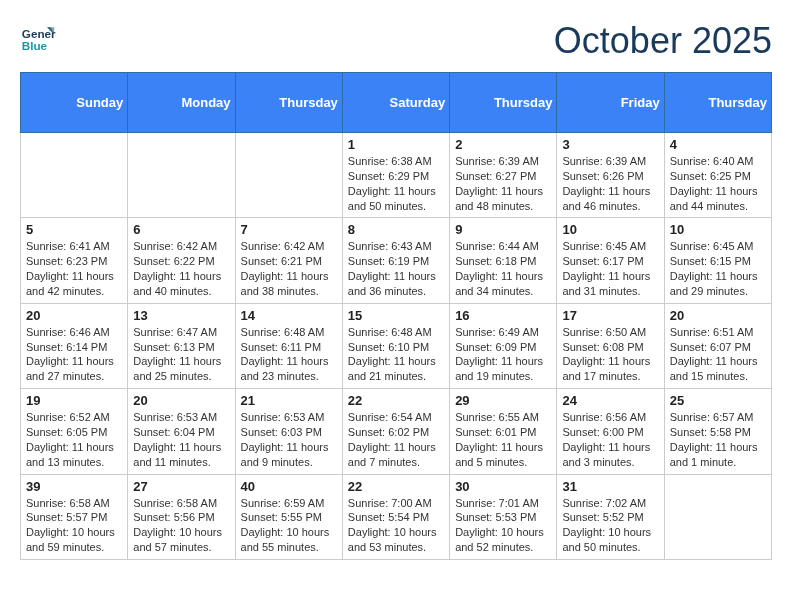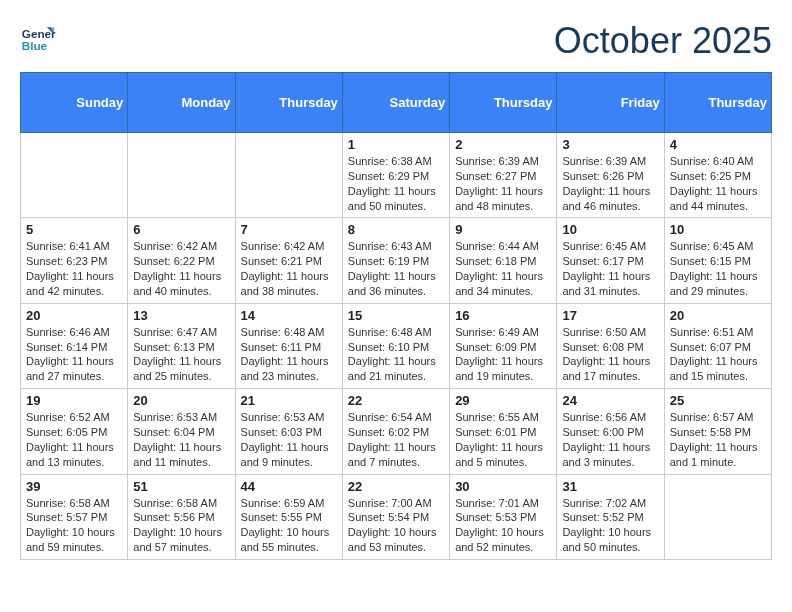--- a/index.html
+++ b/index.html
@@ -213,25 +213,25 @@
           <span class="day-number">25</span>
           <div class="cell-text">Sunrise: 6:57 AM<br>Sunset: 5:58 PM<br>Daylight: 11 hours and 1 minute.</div>
         </td>
       </tr>
       <tr>
         <td>
           <span class="day-number">39</span>
           <div class="cell-text">Sunrise: 6:58 AM<br>Sunset: 5:57 PM<br>Daylight: 10 hours and 59 minutes.</div>
         </td>
         <td>
-          <span class="day-number">51</span>
+          <span class="day-number">27</span>
           <div class="cell-text">Sunrise: 6:58 AM<br>Sunset: 5:56 PM<br>Daylight: 10 hours and 57 minutes.</div>
         </td>
         <td>
-          <span class="day-number">44</span>
+          <span class="day-number">40</span>
           <div class="cell-text">Sunrise: 6:59 AM<br>Sunset: 5:55 PM<br>Daylight: 10 hours and 55 minutes.</div>
         </td>
         <td>
           <span class="day-number">22</span>
           <div class="cell-text">Sunrise: 7:00 AM<br>Sunset: 5:54 PM<br>Daylight: 10 hours and 53 minutes.</div>
         </td>
         <td>
           <span class="day-number">30</span>
           <div class="cell-text">Sunrise: 7:01 AM<br>Sunset: 5:53 PM<br>Daylight: 10 hours and 52 minutes.</div>
         </td>

